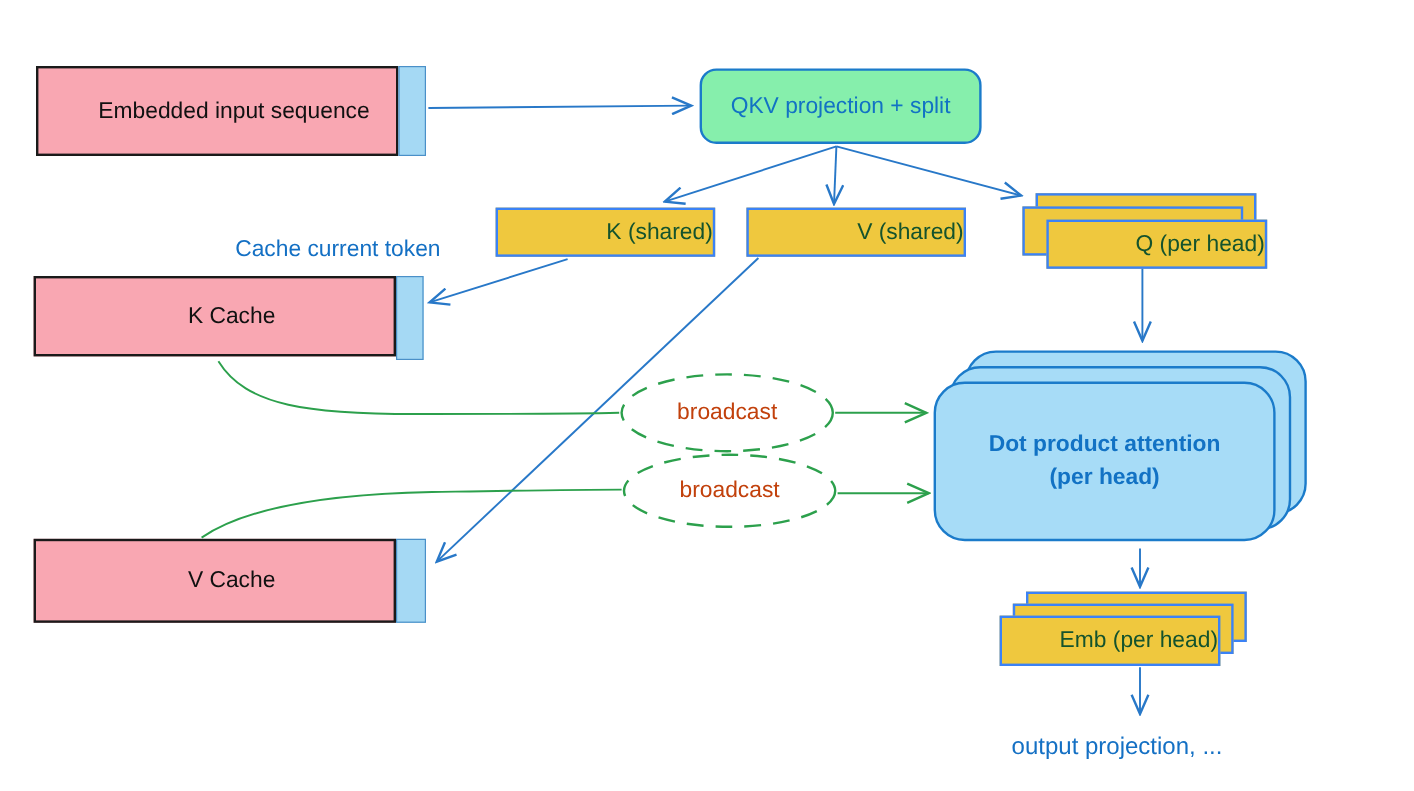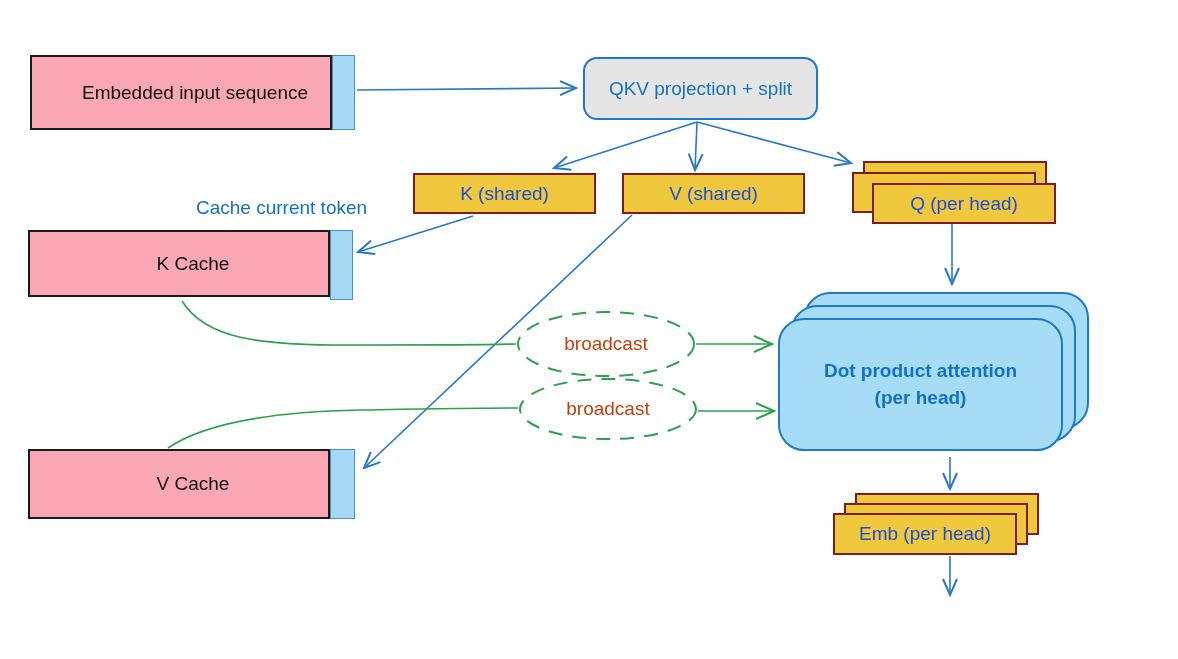--- a/index.html
+++ b/index.html
@@ -6,23 +6,23 @@
   .stage {
     position:relative; width:1178px; height:659px; background:#ffffff;
     font-family:"Liberation Sans", sans-serif; overflow:hidden;
   }
   .box {
     position:absolute; display:flex; align-items:center; justify-content:center;
     box-sizing:border-box; text-align:center; line-height:1.25;
   }
   .pink  { background:#f9a7b2; border:2px solid #1a1a1a; color:#111111; font-size:19px;padding-left:28px; }
   .strip { position:absolute; background:#a5d9f4; border:1.5px solid #4a90c8; box-sizing:border-box; }
-  .yellow{ background:#efc83e; border:2px solid #7f1d1d; color:#1d4ed8; font-size:19px; }
+  .yellow{ background:#efc83e; border:2px solid #3b82f6; color:#14532d; font-size:19px;justify-content:flex-end; }
   .bluebox {
-    background:#e5e5e5; border:2px solid #1b7bca; color:#1272c4;
+    background:#86efac; border:2px solid #1b7bca; color:#1272c4;
     font-size:19px; border-radius:14px;
   }
   .attn-layer {
     position:absolute; background:#a7dcf7; border:2px solid #1b7bca;
     border-radius:26px; box-sizing:border-box;
   }
   .attn-front { display:flex; flex-direction:column; align-items:center; justify-content:center;
     color:#1272c4; font-size:19px; line-height:1.4; }
   .note { position:absolute; color:#1470c4; font-size:19px; white-space:nowrap; }
   .note-lg { font-size:20px; }
@@ -82,20 +82,21 @@
 
   <div class="box yellow" style="left:855px; top:493px; width:184px; height:42px;"></div>
   <div class="box yellow" style="left:844px; top:503px; width:184px; height:42px;"></div>
   <div class="box yellow" style="left:833px; top:513px; width:184px; height:42px;">
     <span>Emb (per head)</span>
   </div>
 
   <div class="green-label" style="left:518px; top:312px; width:176px; height:64px;">broadcast</div>
   <div class="green-label" style="left:520px; top:379px; width:176px; height:60px;">broadcast</div>
 
+  <div class="note note-lg" style="left:843px; top:611px;">output projection, ...</div>
 
   <svg class="overlay" viewBox="0 0 1178 659">
     <defs>
       <marker id="mblue" viewBox="0 0 20 16" refX="18" refY="8" markerWidth="20" markerHeight="16" orient="auto" markerUnits="userSpaceOnUse">
         <path d="M2 1 L18 8 L2 15" fill="none" stroke="#2878c8" stroke-width="2"></path>
       </marker>
       <marker id="mgreen" viewBox="0 0 22 18" refX="20" refY="9" markerWidth="22" markerHeight="18" orient="auto" markerUnits="userSpaceOnUse">
         <path d="M2 1 L20 9 L2 17" fill="none" stroke="#2ca04c" stroke-width="2"></path>
       </marker>
     </defs>

